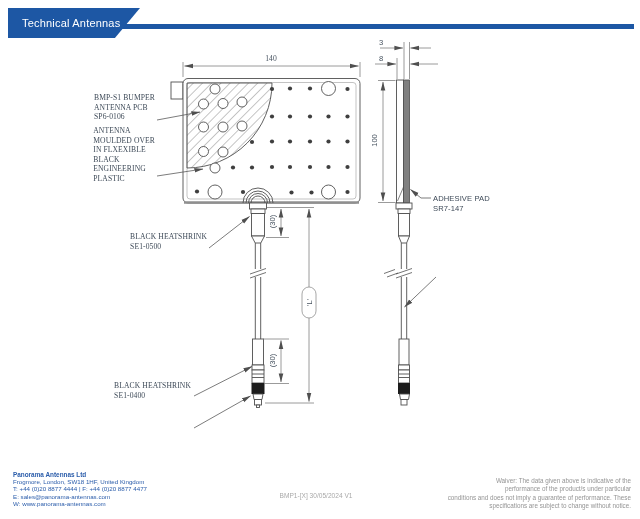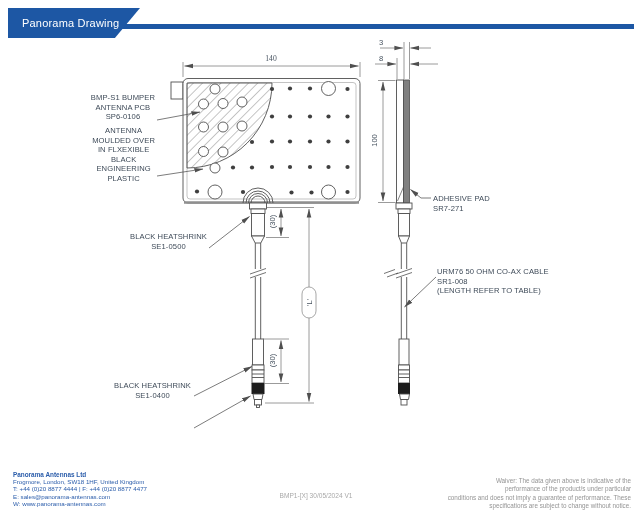--- a/index.html
+++ b/index.html
@@ -13,40 +13,40 @@
     position:absolute;left:8px;top:8px;width:132px;height:30px;background:#1d57a4;
     clip-path:polygon(0 0,100% 0,81% 100%,0 100%);
     display:flex;align-items:center;
   }
   .banner span{color:#ffffff;font-size:11px;padding-left:14px;letter-spacing:.2px;white-space:nowrap;}
   
   .lbl{
     position:absolute;font-size:7.6px;line-height:9.5px;color:#3e4a58;
     white-space:pre-line;letter-spacing:.1px;
   }
-  .lbl.r{text-align:center;}
+  .lbl.r{text-align:left;font-family:Liberation Serif, serif;}
   .dim{
     position:absolute;font-size:7.6px;color:#46525f;text-align:center;white-space:nowrap;
   }
   .rot{transform:rotate(-90deg);transform-origin:center center;}
   svg{position:absolute;left:0;top:0;}
   
   .company{position:absolute;left:13px;top:471px;color:#2a5caa;font-size:6.2px;line-height:7.2px;}
   .company .nm{font-weight:bold;font-size:6.4px;}
   .docid{position:absolute;left:236px;top:492px;width:160px;text-align:center;color:#a9a9a9;font-size:6.6px;}
   .legal{position:absolute;right:9px;top:468px;width:260px;text-align:right;color:#949494;font-size:6.3px;line-height:8.6px;white-space:pre-line;}
 </style>
 </head>
 <body>
 
 <div class="sheet">
 
   <div class="top-rule"></div>
   <div class="banner">
-    <span>Panorama Drawing</span>
+    <span>Technical Antennas</span>
   </div>
 
   <svg width="640" height="519" viewBox="0 0 640 519">
     <defs>
       <marker id="arr" viewBox="0 0 9 6" refX="8.6" refY="3" markerWidth="9" markerHeight="6" markerUnits="userSpaceOnUse" orient="auto-start-reverse">
         <path d="M0,0.7 L9,3 L0,5.3 Z" fill="#4f4f4f"></path>
       </marker>
       <pattern id="hatch" width="6.5" height="6.5" patternUnits="userSpaceOnUse" patternTransform="rotate(45)">
         <line x1="0" y1="0" x2="0" y2="6.5" stroke="#6f6f6f" stroke-width="0.8"></line>
       </pattern>
@@ -216,24 +216,21 @@
 MOULDED OVER
 IN FLXEXIBLE
 BLACK
 ENGINEERING
 PLASTIC</div>
   <div class="lbl r" style="right:433px;top:232px;">BLACK HEATSHRINK
 SE1-0500</div>
   <div class="lbl r" style="right:449px;top:381px;">BLACK HEATSHRINK
 SE1-0400</div>
   <div class="lbl" style="left:433px;top:194px;">ADHESIVE PAD
-SR7-271</div>
-  <div class="lbl" style="left:437px;top:267px;">URM76 50 OHM CO-AX CABLE
-SR1-008
-(LENGTH REFER TO TABLE)</div>
+SR7-147</div>
 
   <div class="dim" style="left:251px;top:54px;width:40px;font-family:Liberation Serif, serif;">140</div>
   <div class="dim rot" style="left:354px;top:136px;width:40px;">100</div>
   <div class="dim" style="left:373px;top:38px;width:16px;">3</div>
   <div class="dim" style="left:373px;top:54px;width:16px;">8</div>
   <div class="dim rot" style="left:252px;top:217px;width:40px;">(30)</div>
   <div class="dim rot" style="left:252px;top:356px;width:40px;">(30)</div>
   <div class="dim rot" style="left:289px;top:298px;width:40px;">'L'</div>
 
   <div class="company">

